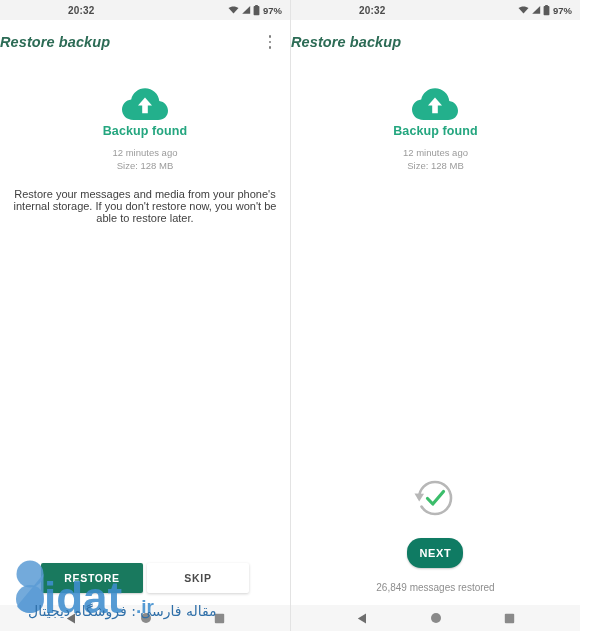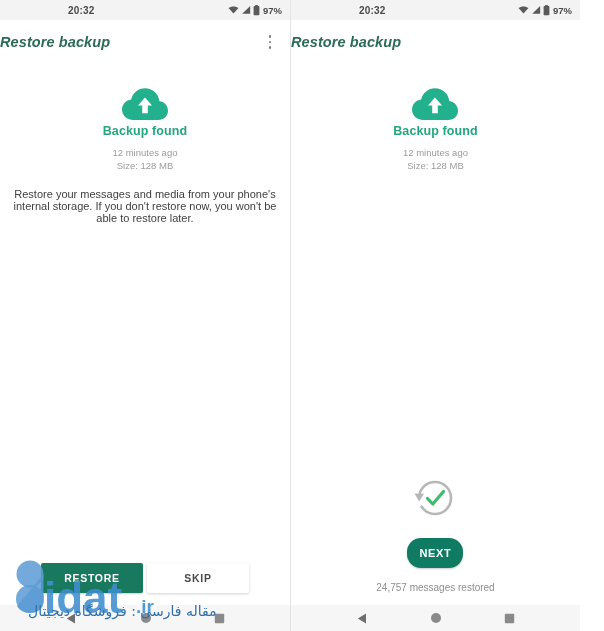--- a/index.html
+++ b/index.html
@@ -405,21 +405,21 @@
 
       <div class="restore-done">
         <div class="check-icon">
           <svg width="52" height="52" viewBox="0 0 52 52">
             <path d="M10 26 A16 16 0 1 1 26 42 A16 16 0 0 1 12.5 34.5" fill="none" stroke="#b7b7b7" stroke-width="2.6" stroke-linecap="round"></path>
             <path d="M5.5 21.5 L10.2 29.5 L15 21.8 Z" fill="#b7b7b7"></path>
             <path d="M18.5 26.5 L23.8 32 L34.5 19.5" fill="none" stroke="#3bbd6b" stroke-width="3.2" stroke-linecap="round" stroke-linejoin="round"></path>
           </svg>
         </div>
         <button class="next-button">NEXT</button>
-        <div class="restored-count">24,757 messages restored</div>
+        <div class="restored-count">26,849 messages restored</div>
       </div>
     </div>
 
     <div class="nav-bar">
       <span>
         <svg width="13" height="13" viewBox="0 0 13 13">
             <path d="M10 1.6 L10 11.4 L1.8 6.5 Z" fill="#6e6e6e"></path>
           </svg>
       </span>
       <span>

